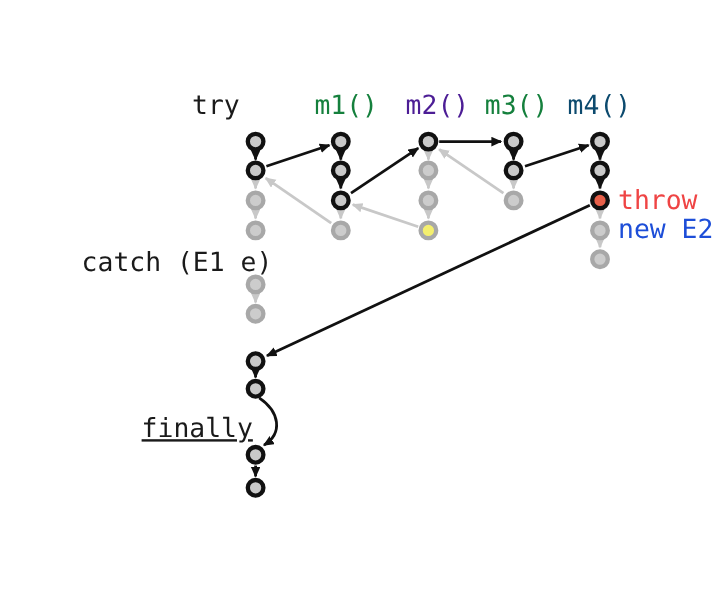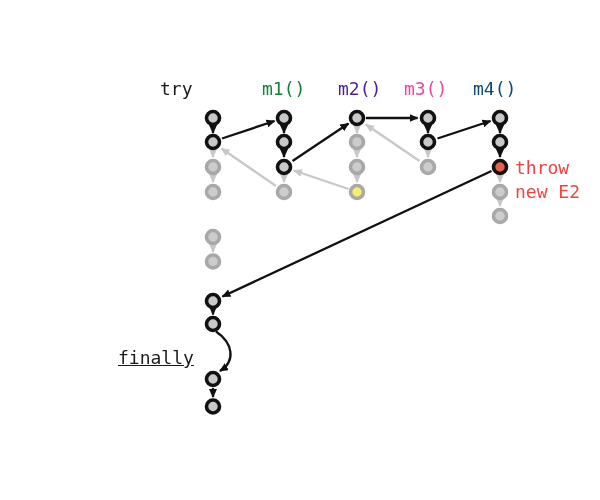--- a/index.html
+++ b/index.html
@@ -16,21 +16,21 @@
     font-family: "DejaVu Sans Mono", "Liberation Mono", monospace;
   }
   .stage svg {
     position: absolute;
     left: 0;
     top: 0;
   }
   .lbl {
     position: absolute;
     transform: translateY(-50%);
-    font-size: 18px;
+    font-size: 22px;
     line-height: 1;
     color: #1a1a1a;
     white-space: pre;
     user-select: none;
   }
 </style>
 </head>
 <body>
 
 <div class="stage">
@@ -99,19 +99,20 @@
         <circle cx="213" cy="301" r="6.5" fill="#c9c9c9" stroke="#111111" stroke-width="3.6"></circle>
         <circle cx="213" cy="324" r="6.5" fill="#c9c9c9" stroke="#111111" stroke-width="3.6"></circle>
         <circle cx="213" cy="379" r="6.5" fill="#c9c9c9" stroke="#111111" stroke-width="3.6"></circle>
         <circle cx="213" cy="406.5" r="6.5" fill="#c9c9c9" stroke="#111111" stroke-width="3.6"></circle>
       </g>
   </svg>
 
   <div class="lbl" style="left: 160px; top: 89px; color: rgb(26, 26, 26);">try</div>
   <div class="lbl" style="left: 262px; top: 89px; color: #15803d;">m1()</div>
   <div class="lbl" style="left: 338px; top: 89px; color: #4c1d95;">m2()</div>
-  <div class="lbl" style="left: 404px; top: 89px; color: #ec4899;">m3()</div>
+  <div class="lbl" style="left: 404px; top: 89px; color: #15803d;">m3()</div>
   <div class="lbl" style="left: 473px; top: 89px; color: #0c4a6e;">m4()</div>
+  <div class="lbl" style="left: 68px; top: 220px; color: rgb(26, 26, 26);">catch (E1 e)</div>
   <div class="lbl" style="left: 118px; top: 358px; color: rgb(26, 26, 26); text-decoration: underline;">finally</div>
   <div class="lbl" style="left: 515px; top: 168px; color: #ef4444;">throw</div>
-  <div class="lbl" style="left: 515px; top: 191.5px; color: #ef4444;">new E2</div>
+  <div class="lbl" style="left: 515px; top: 191.5px; color: #1d4ed8;">new E2</div>
 
 </div>
 
 </body></html>

